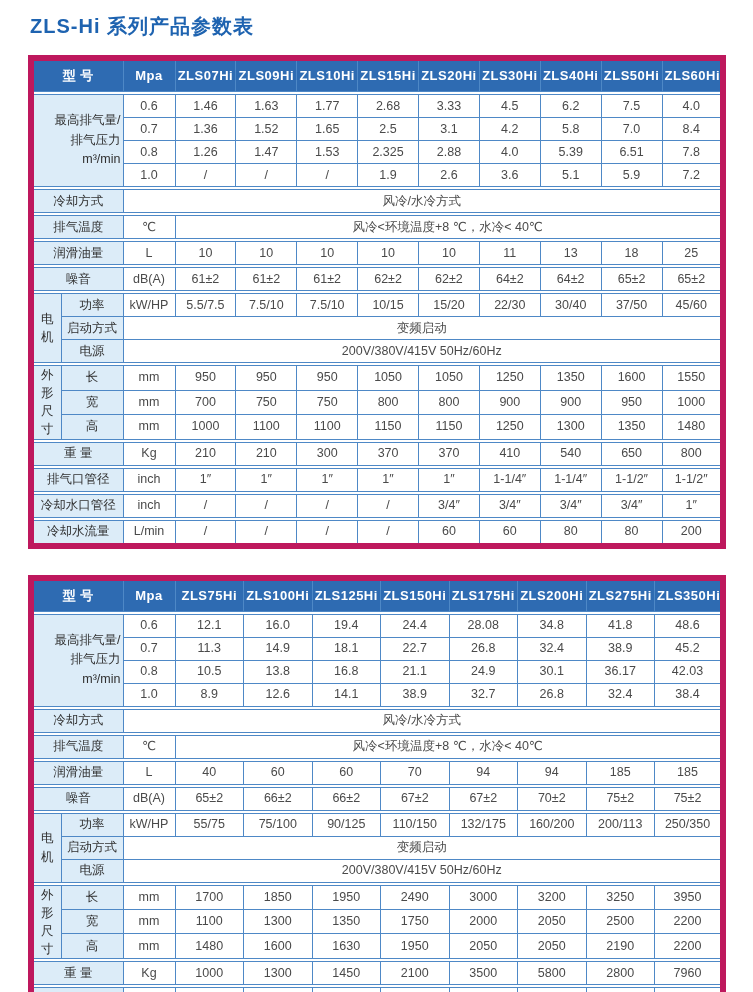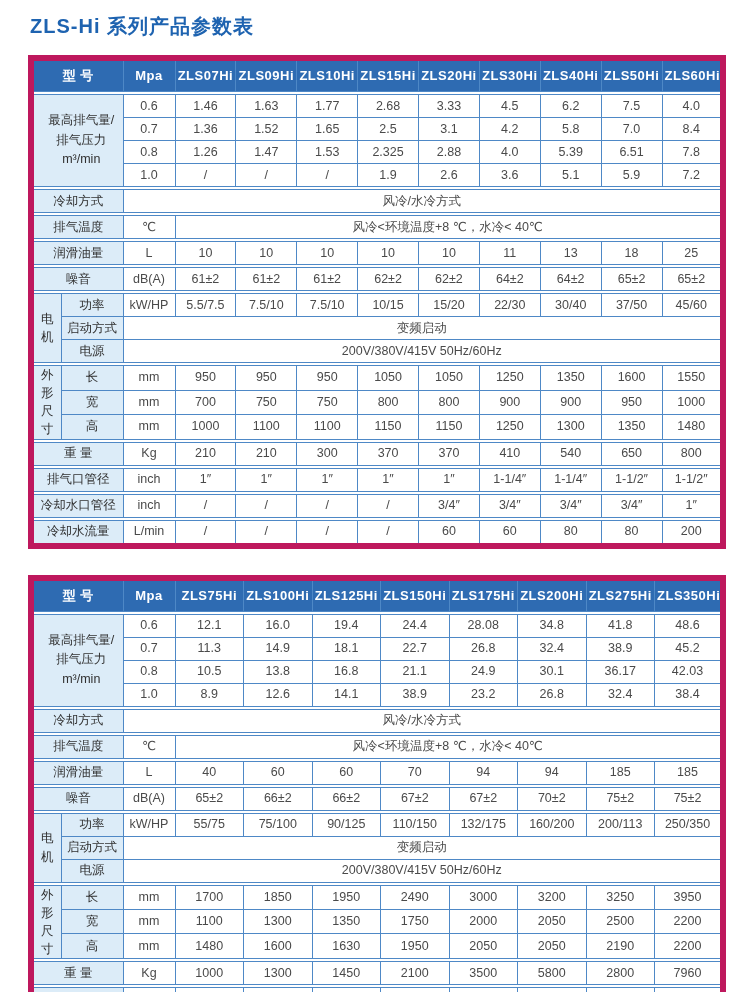--- a/index.html
+++ b/index.html
@@ -39,21 +39,21 @@
     font-weight:bold;
     height:30px;
     font-size:13px;
     letter-spacing:.5px;
   }
   table.spec td.lbl{
     background:#dcecf8;
     color:#303030;
   }
   table.spec td.flow-lbl{
-    text-align:center;
+    text-align:right;
     padding-left:8px;
     white-space:pre-line;
     line-height:1.55;
     vertical-align:middle;
   }
   table.spec td.glbl{
     background:#dcecf8;
     color:#303030;
     white-space:pre-line;
     line-height:1.45;
@@ -372,21 +372,21 @@
             <td>30.1</td>
             <td>36.17</td>
             <td>42.03</td>
           </tr>
           <tr>
             <td>1.0</td>
             <td>8.9</td>
             <td>12.6</td>
             <td>14.1</td>
             <td>38.9</td>
-            <td>23.2</td>
+            <td>32.7</td>
             <td>26.8</td>
             <td>32.4</td>
             <td>38.4</td>
           </tr>
           <tr class="sec-start">
             <td colspan="2" class="lbl">冷却方式</td>
             <td colspan="9">风冷/水冷方式</td>
           </tr>
           <tr class="sec-start">
             <td colspan="2" class="lbl">排气温度</td>

